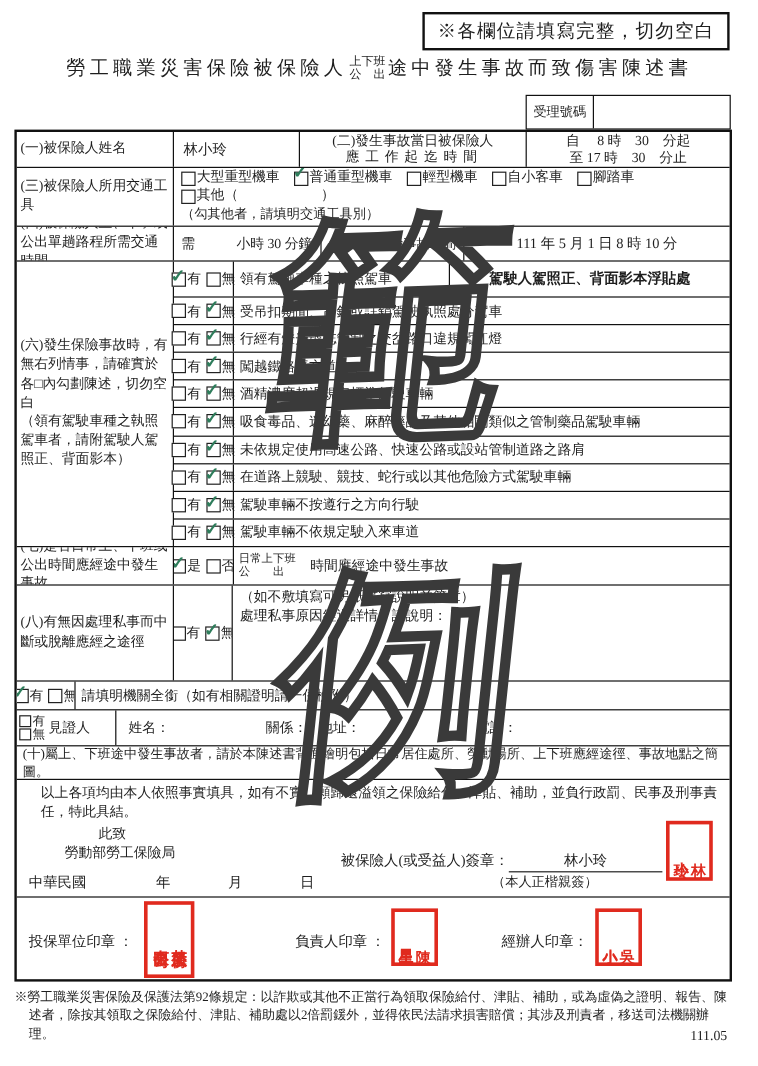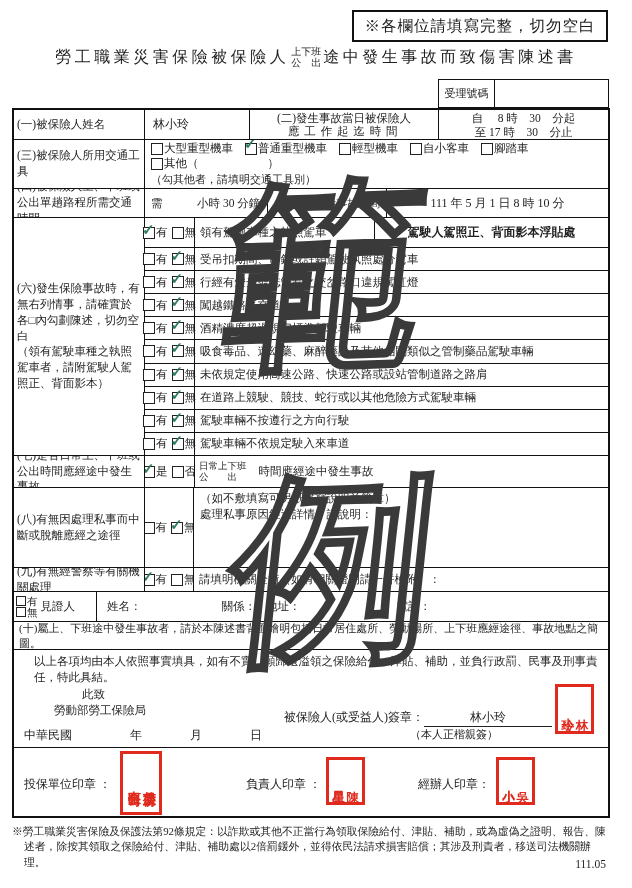--- a/index.html
+++ b/index.html
@@ -337,21 +337,20 @@
           <span>無</span>
         </span>
     </div>
     <div class="cell r8right last">
       <span>（如不敷填寫可另紙書寫說明並簽章）</span>
       <span>處理私事原因經過詳情，請說明：</span>
     </div>
   </div>
 
   <div class="row r9">
-    <div class="cell lab">(九)有無經警察等有關機關處理</div>
     <div class="cell ckc" style="border-right:1px solid #111">
       <span class="pair">
           <span class="cb on"></span>
           <span>有</span>
         </span>
       <span class="pair">
           <span class="cb"></span>
           <span>無</span>
         </span>
     </div>

